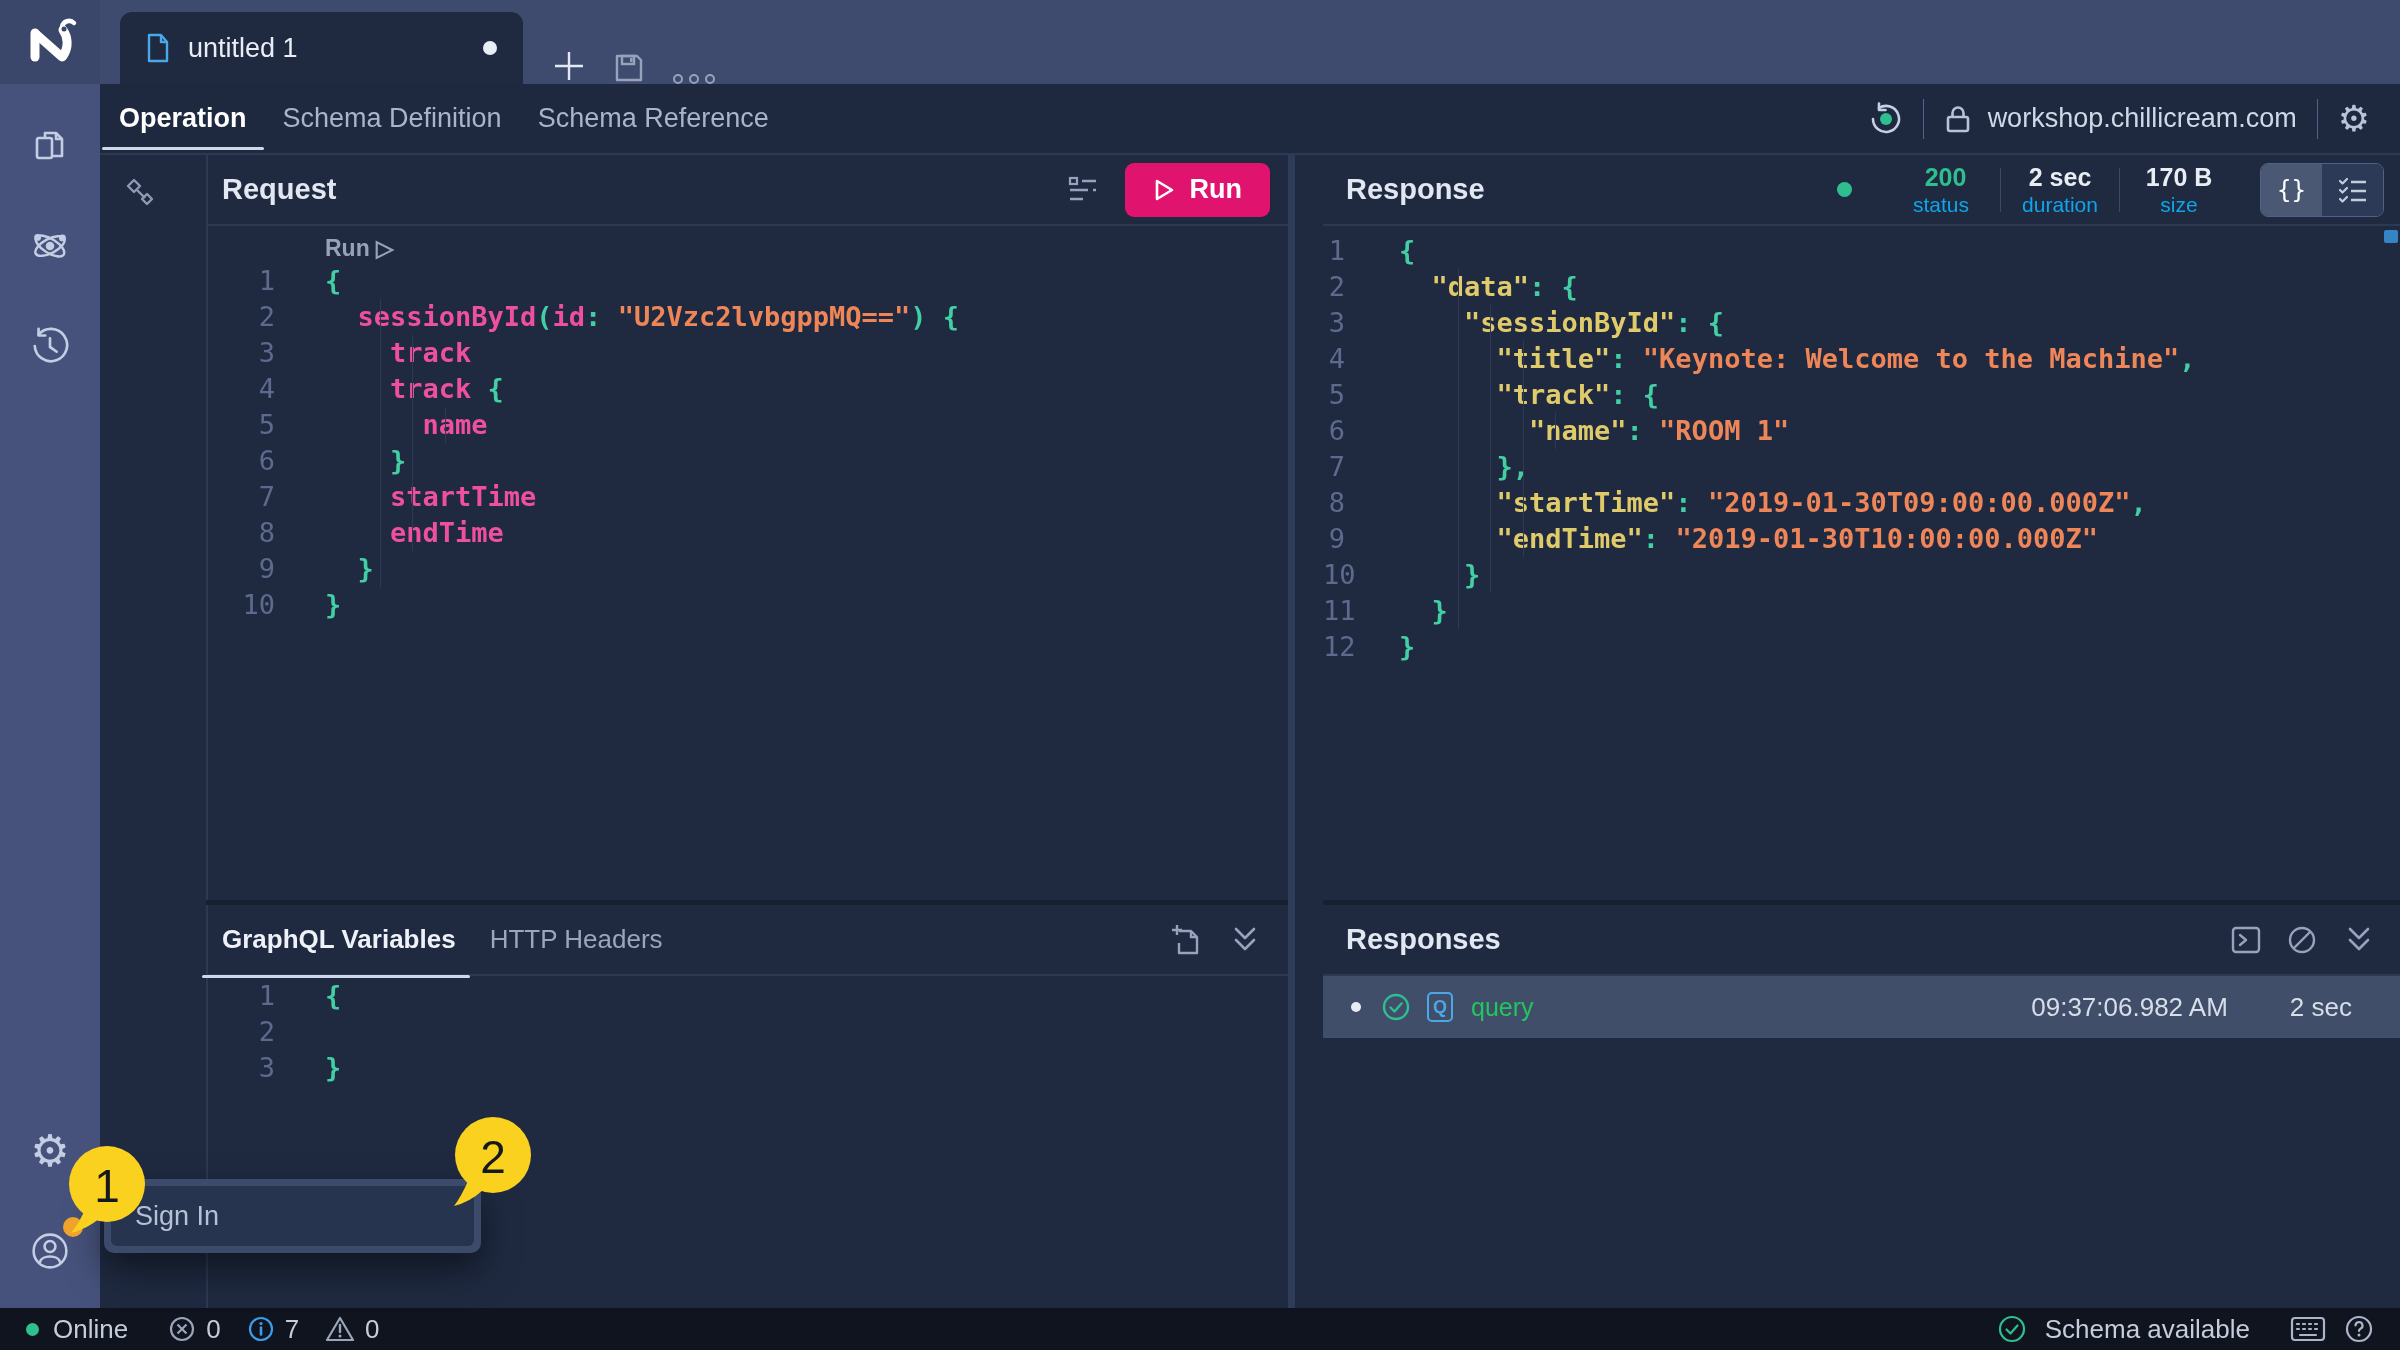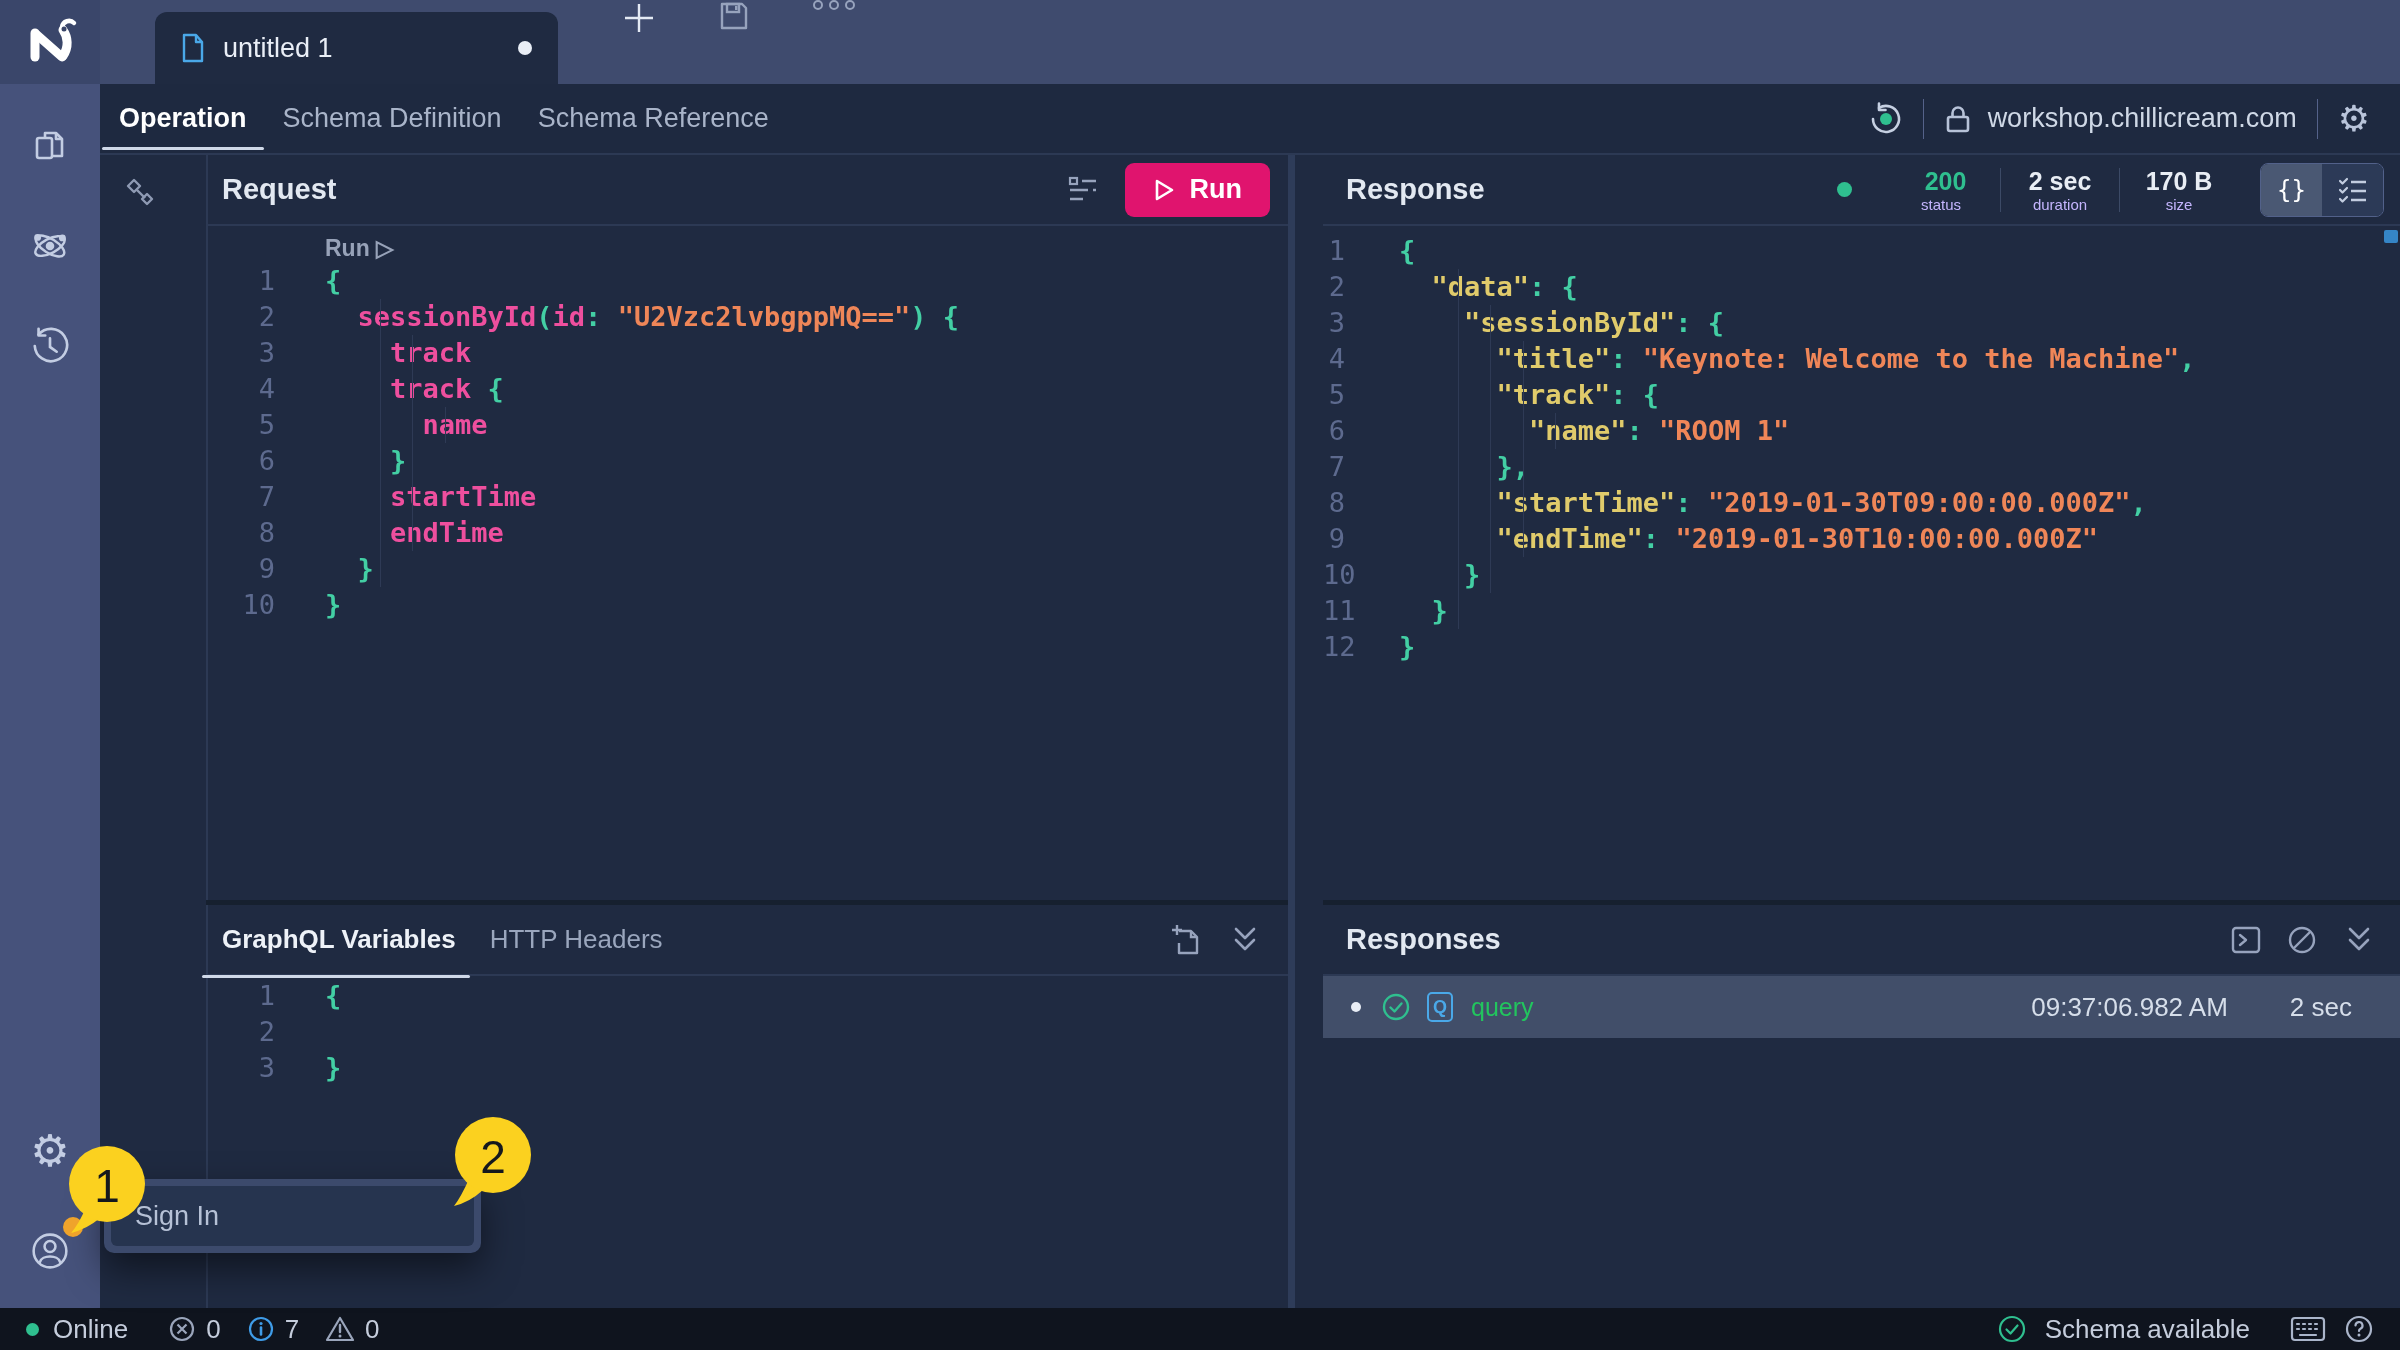--- a/index.html
+++ b/index.html
@@ -2,21 +2,21 @@
 <html><head>
 <meta charset="utf-8">
 <style>
   * { margin:0; padding:0; box-sizing:border-box; }
   html,body { width:2400px; height:1350px; overflow:hidden; }
   body { font-family:"Liberation Sans", sans-serif; background:#1f2a41; position:relative; }
 
   .app { width:2400px; height:1350px; display:flex; flex-direction:column; position:relative; }
 
   
-  .topbar { height:84px; background:#3f4b6e; display:flex; align-items:flex-start; flex:0 0 auto;gap:35px; }
+  .topbar { height:84px; background:#3f4b6e; display:flex; align-items:flex-end; flex:0 0 auto; }
   .logo-cell { width:100px; height:84px; background:#3a466a; display:flex; align-items:center; justify-content:center; }
   .doc-tab { margin-left:20px; align-self:flex-end; width:403px; height:72px; background:#1f2a41;
              border-radius:12px 12px 0 0; display:flex; align-items:center; padding:0 26px; }
   .doc-tab .tab-title { margin-left:18px; font-size:27px; color:#e9eef6; }
   .tab-dirty-dot { margin-left:auto; width:14px; height:14px; border-radius:50%; background:#e9eef6; }
   .tb-icon { display:flex; align-items:center; justify-content:center; cursor:default; }
   .tb-plus { margin-left:28px; }
   .tb-save { margin-left:26px; }
   .tb-dots { margin-left:28px; display:flex; gap:6px; }
   .tb-dots i { width:10px; height:10px; border:2px solid #97a3bd; border-radius:50%; display:block; }
@@ -69,21 +69,21 @@
   .run-btn { height:54px; padding:0 28px; background:#e0146e; border:none; border-radius:9px;
              display:flex; align-items:center; gap:15px; cursor:pointer; }
   .run-btn span { color:#fff; font-size:27px; font-weight:700; }
 
   
   .response .panel-header { padding-left:23px; padding-right:16px; }
   .resp-dot { width:15px; height:15px; border-radius:50%; background:#2fbf8f; margin-left:auto; }
   .stat { width:118px; display:flex; flex-direction:column; align-items:center; justify-content:center; line-height:1.2; }
   .stat .v { font-size:25px; font-weight:600; color:#e8edf4; }
   .stat .v.green { color:#2fbf8f;margin-left:9px; }
-  .stat .l { font-size:15px; color:#c4b5fd;text-align:right; }
+  .stat .l { font-size:21px; color:#0ea5e9;text-align:right; }
   .stat-sep { width:1px; height:44px; background:#3c4a66; }
   .stat-group { display:flex; align-items:center; margin-left:30px; }
   .view-toggle { margin-left:22px; height:54px; border:1px solid #52618a; border-radius:8px; overflow:hidden; display:flex; }
   .view-cell { width:61px; height:100%; display:flex; align-items:center; justify-content:center; background:#2c3a57; }
   .view-cell.active { background:#4a5873; }
   .view-cell .braces { font-family:"DejaVu Sans Mono", monospace; font-size:24px; color:#ffffff; }
 
   
   .editor { position:relative; flex:1 1 auto; padding-top:7px; overflow:hidden;
             font-family:"DejaVu Sans Mono", monospace; font-size:27px; }

